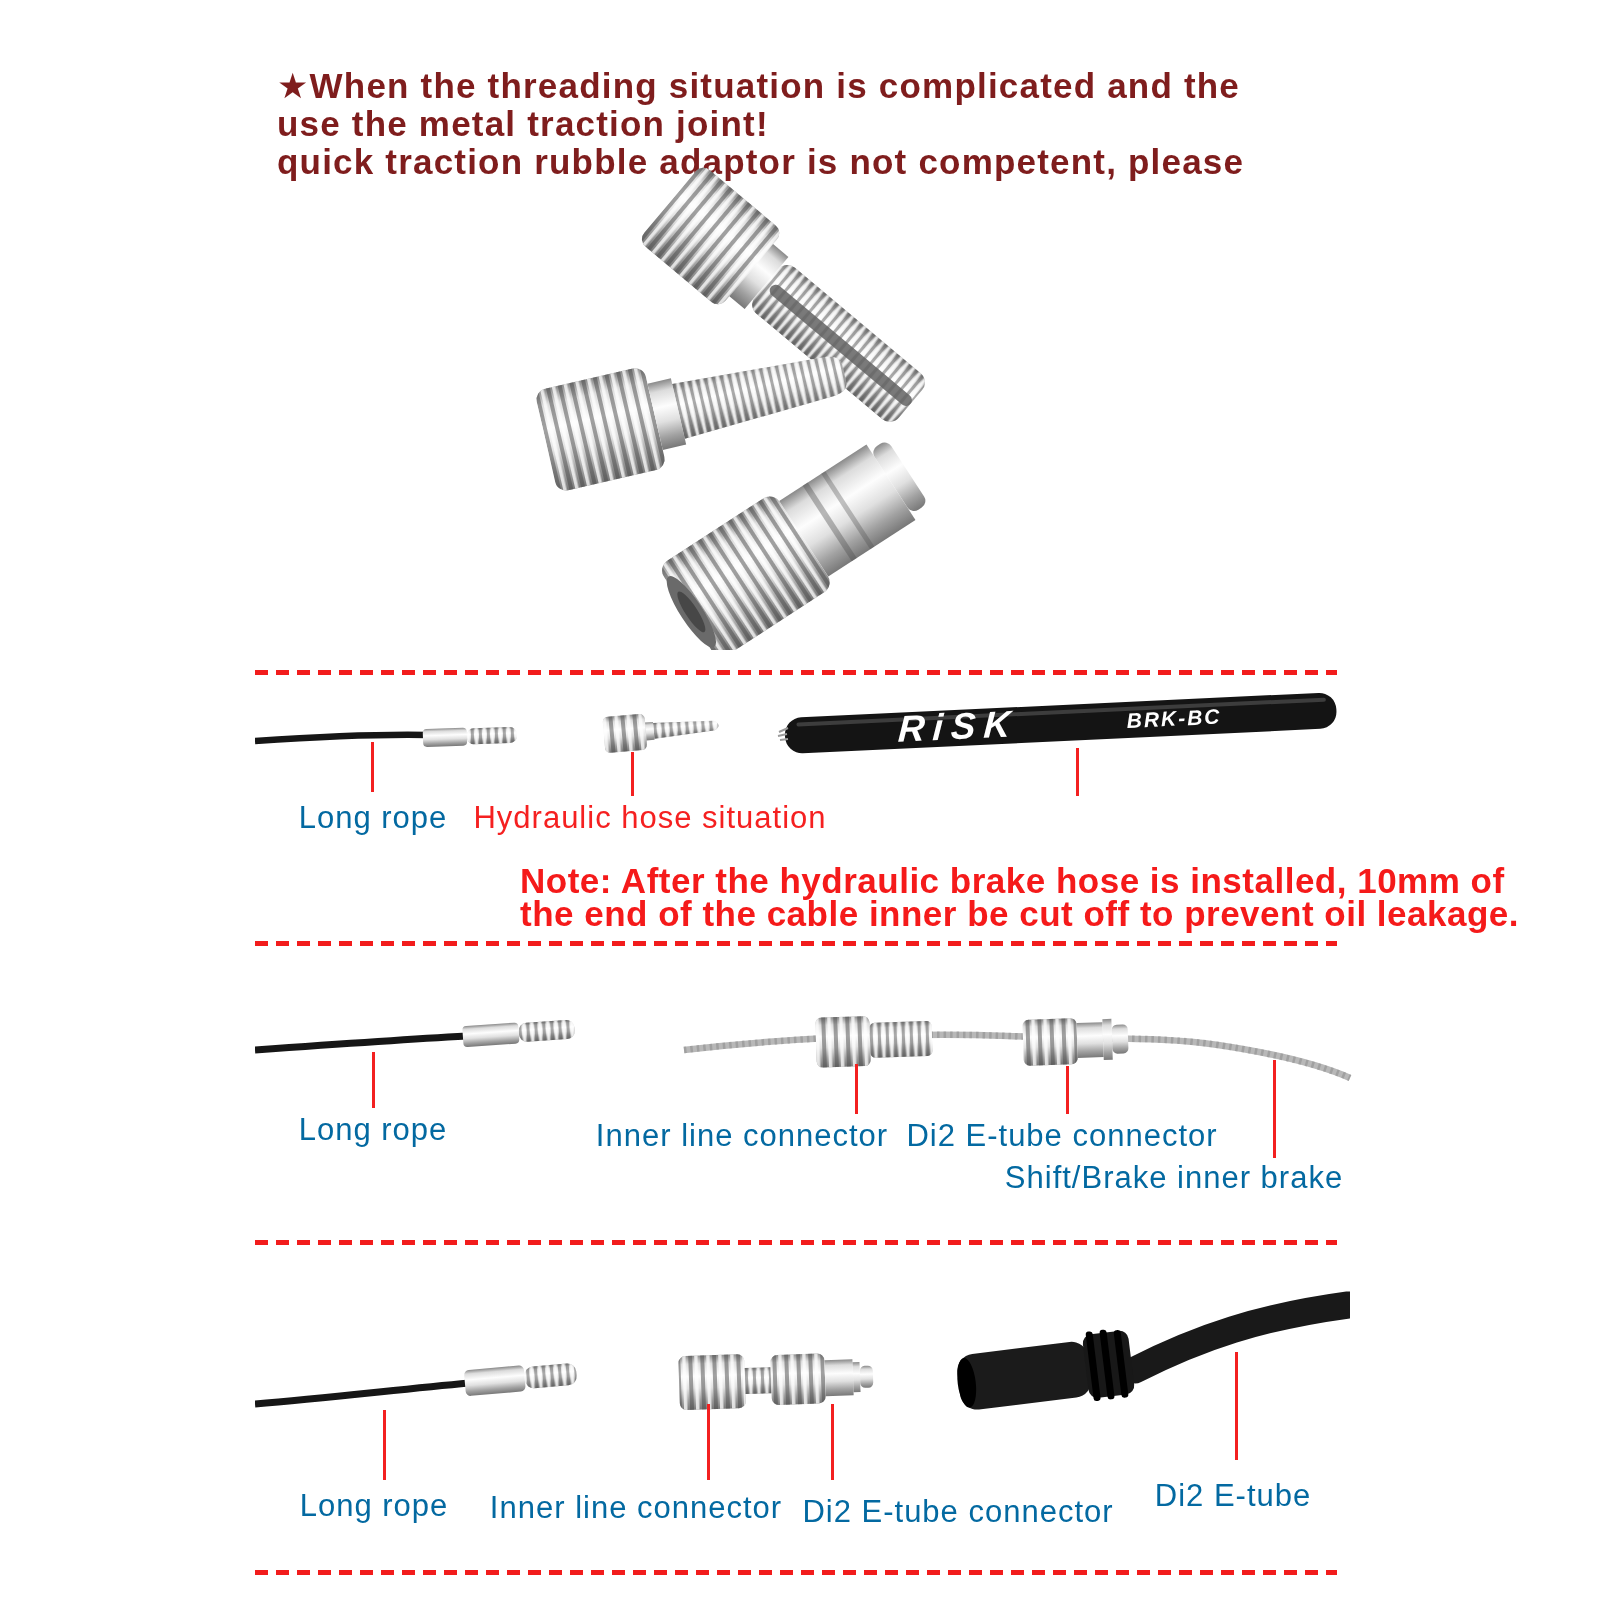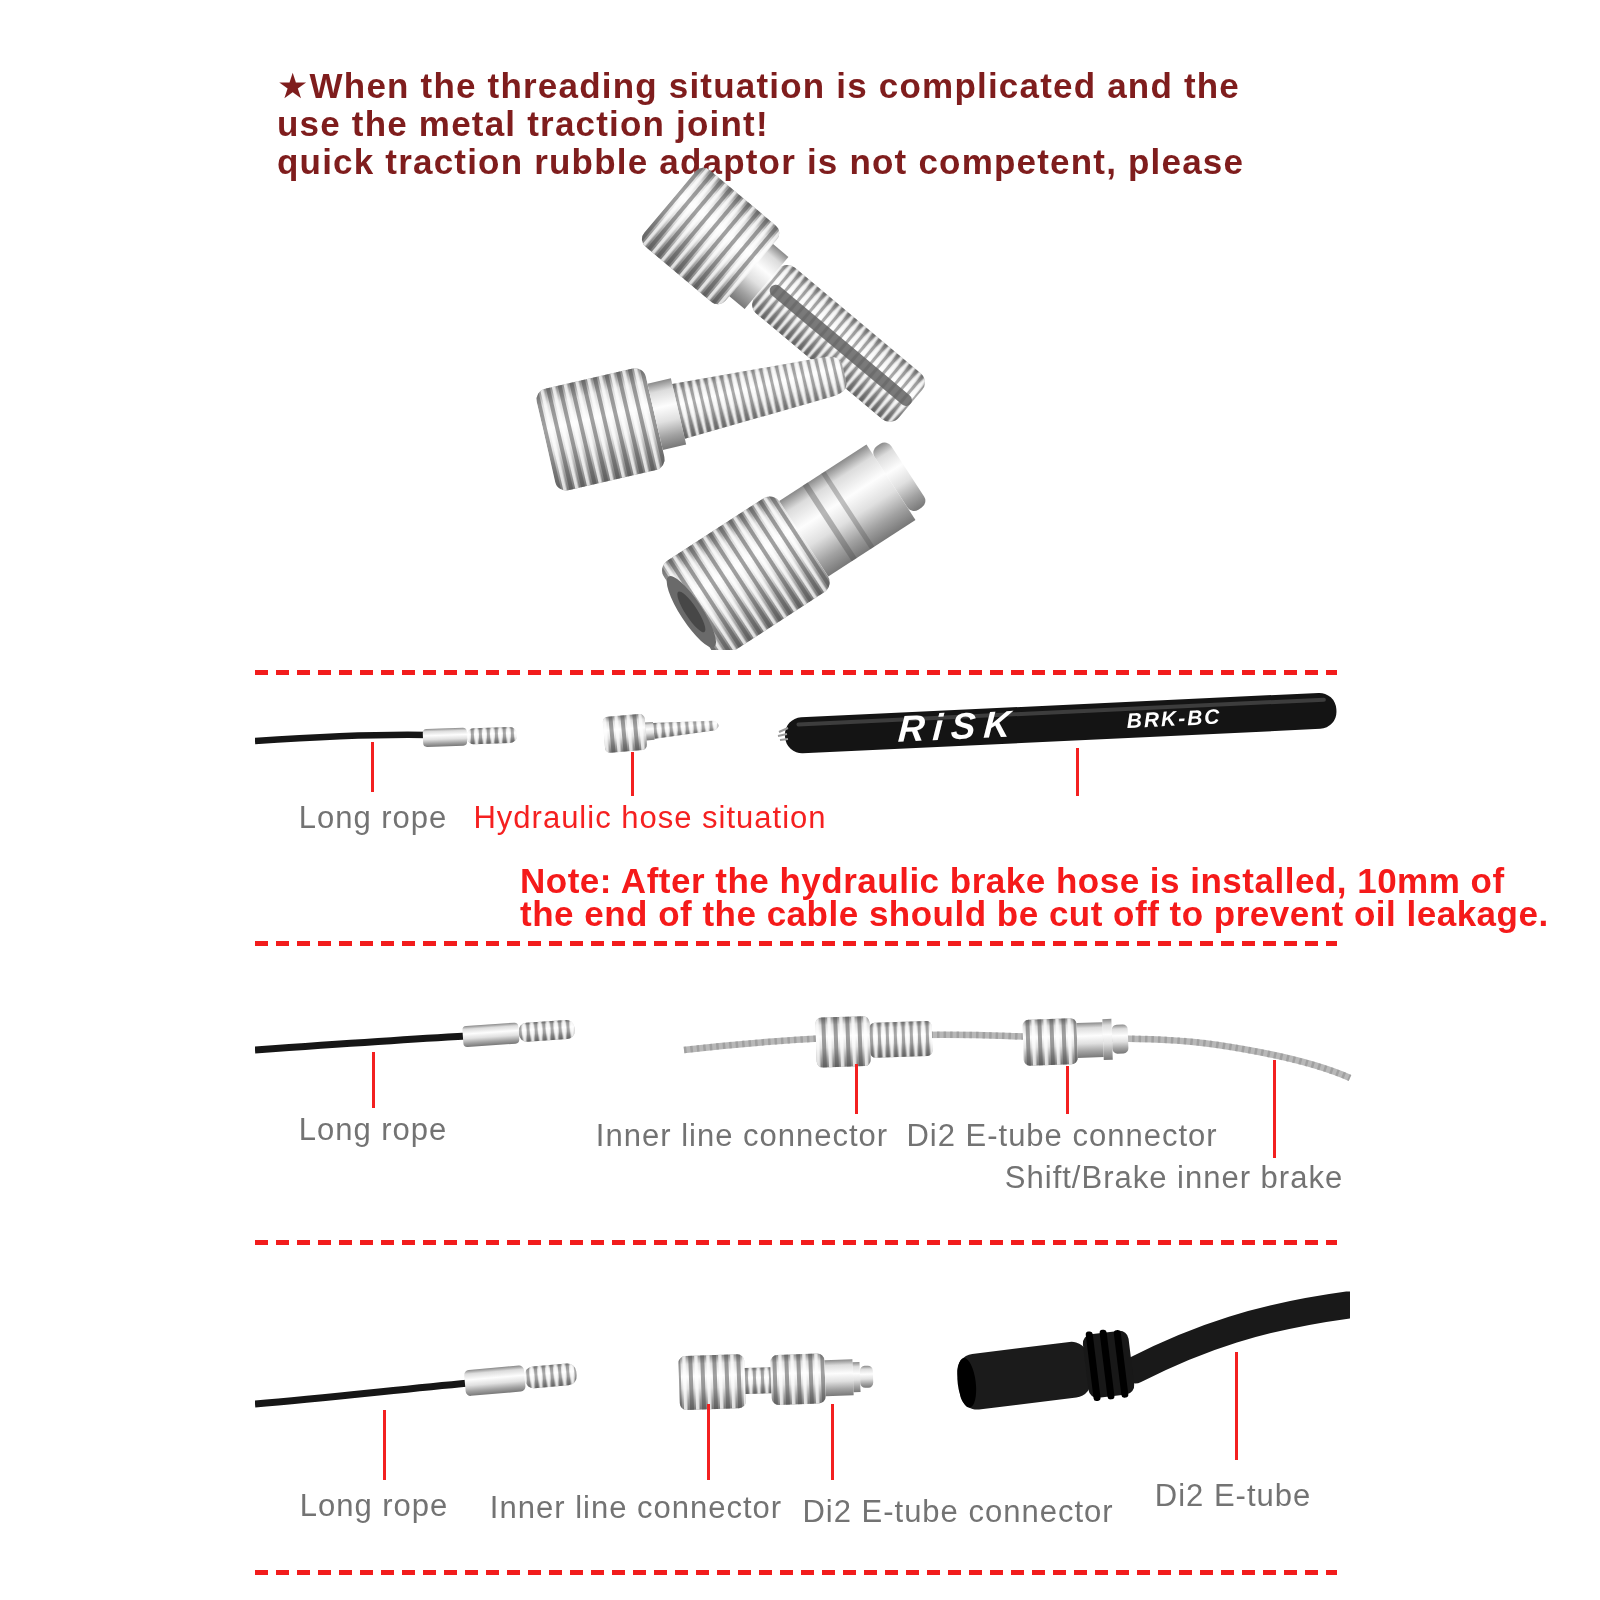--- a/index.html
+++ b/index.html
@@ -6,21 +6,21 @@
   #canvas{position:relative;width:1600px;height:1600px;background:#ffffff;overflow:hidden;
           font-family:"Liberation Sans","DejaVu Sans",sans-serif;}
   .abs{position:absolute;}
   .hdr{position:absolute;left:277px;top:26px;color:#7f1d1d;font-size:35px;font-weight:600;
        letter-spacing:1.2px;line-height:38px;white-space:nowrap;margin-top:41px;}
   .note{position:absolute;left:520px;top:864px;width:800px;text-align:center;color:#f51a1a;
         font-size:35px;font-weight:700;line-height:33px;letter-spacing:.5px;white-space:nowrap;}
   .dash{position:absolute;left:255px;width:1082px;height:5px;
         background:repeating-linear-gradient(90deg,#f21c1c 0 13px,transparent 13px 21px);}
   .co{position:absolute;width:3px;background:#f32020;}
-  .lb{position:absolute;transform:translateX(-50%);font-size:31px;color:#737373;
+  .lb{position:absolute;transform:translateX(-50%);font-size:31px;color:#0369a1;
       white-space:nowrap;letter-spacing:1px;}
   .lb.red{color:#f52020;}
   svg{display:block;}
 </style>
 </head>
 <body>
 
 <div id="canvas">
 
   <svg width="0" height="0" class="abs" aria-hidden="true">
@@ -111,21 +111,21 @@
 
   <div class="co" style="left:371px;top:742px;height:50px"></div>
   <div class="co" style="left:631px;top:752px;height:44px"></div>
   <div class="co" style="left:1076px;top:748px;height:48px"></div>
 
   <div class="lb" style="left:373px;top:800px">Long rope</div>
   <div class="lb red" style="left:650px;top:800px">Hydraulic hose situation</div>
 
   <div class="note">
     <div>Note: After the hydraulic brake hose is installed, 10mm of</div>
-    <div>the end of the cable should be cut off to prevent oil leakage.</div>
+    <div>the end of the cable inner be cut off to prevent oil leakage.</div>
   </div>
 
   <div class="dash" style="top:941px"></div>
 
   <svg class="abs" style="left:255px;top:1000px" width="325" height="65" viewBox="0 0 325 65">
     <path d="M0,50 C70,45 140,40 212,36" stroke="#161616" stroke-width="7" fill="none"></path>
     <g transform="rotate(-4 212 38)">
       <rect x="208" y="26" width="56" height="21" rx="4" fill="url(#met)"></rect>
       <rect x="264" y="27" width="56" height="19" rx="8" fill="url(#met)"></rect>
       <rect x="264" y="27" width="56" height="19" rx="8" fill="url(#thr)"></rect>

